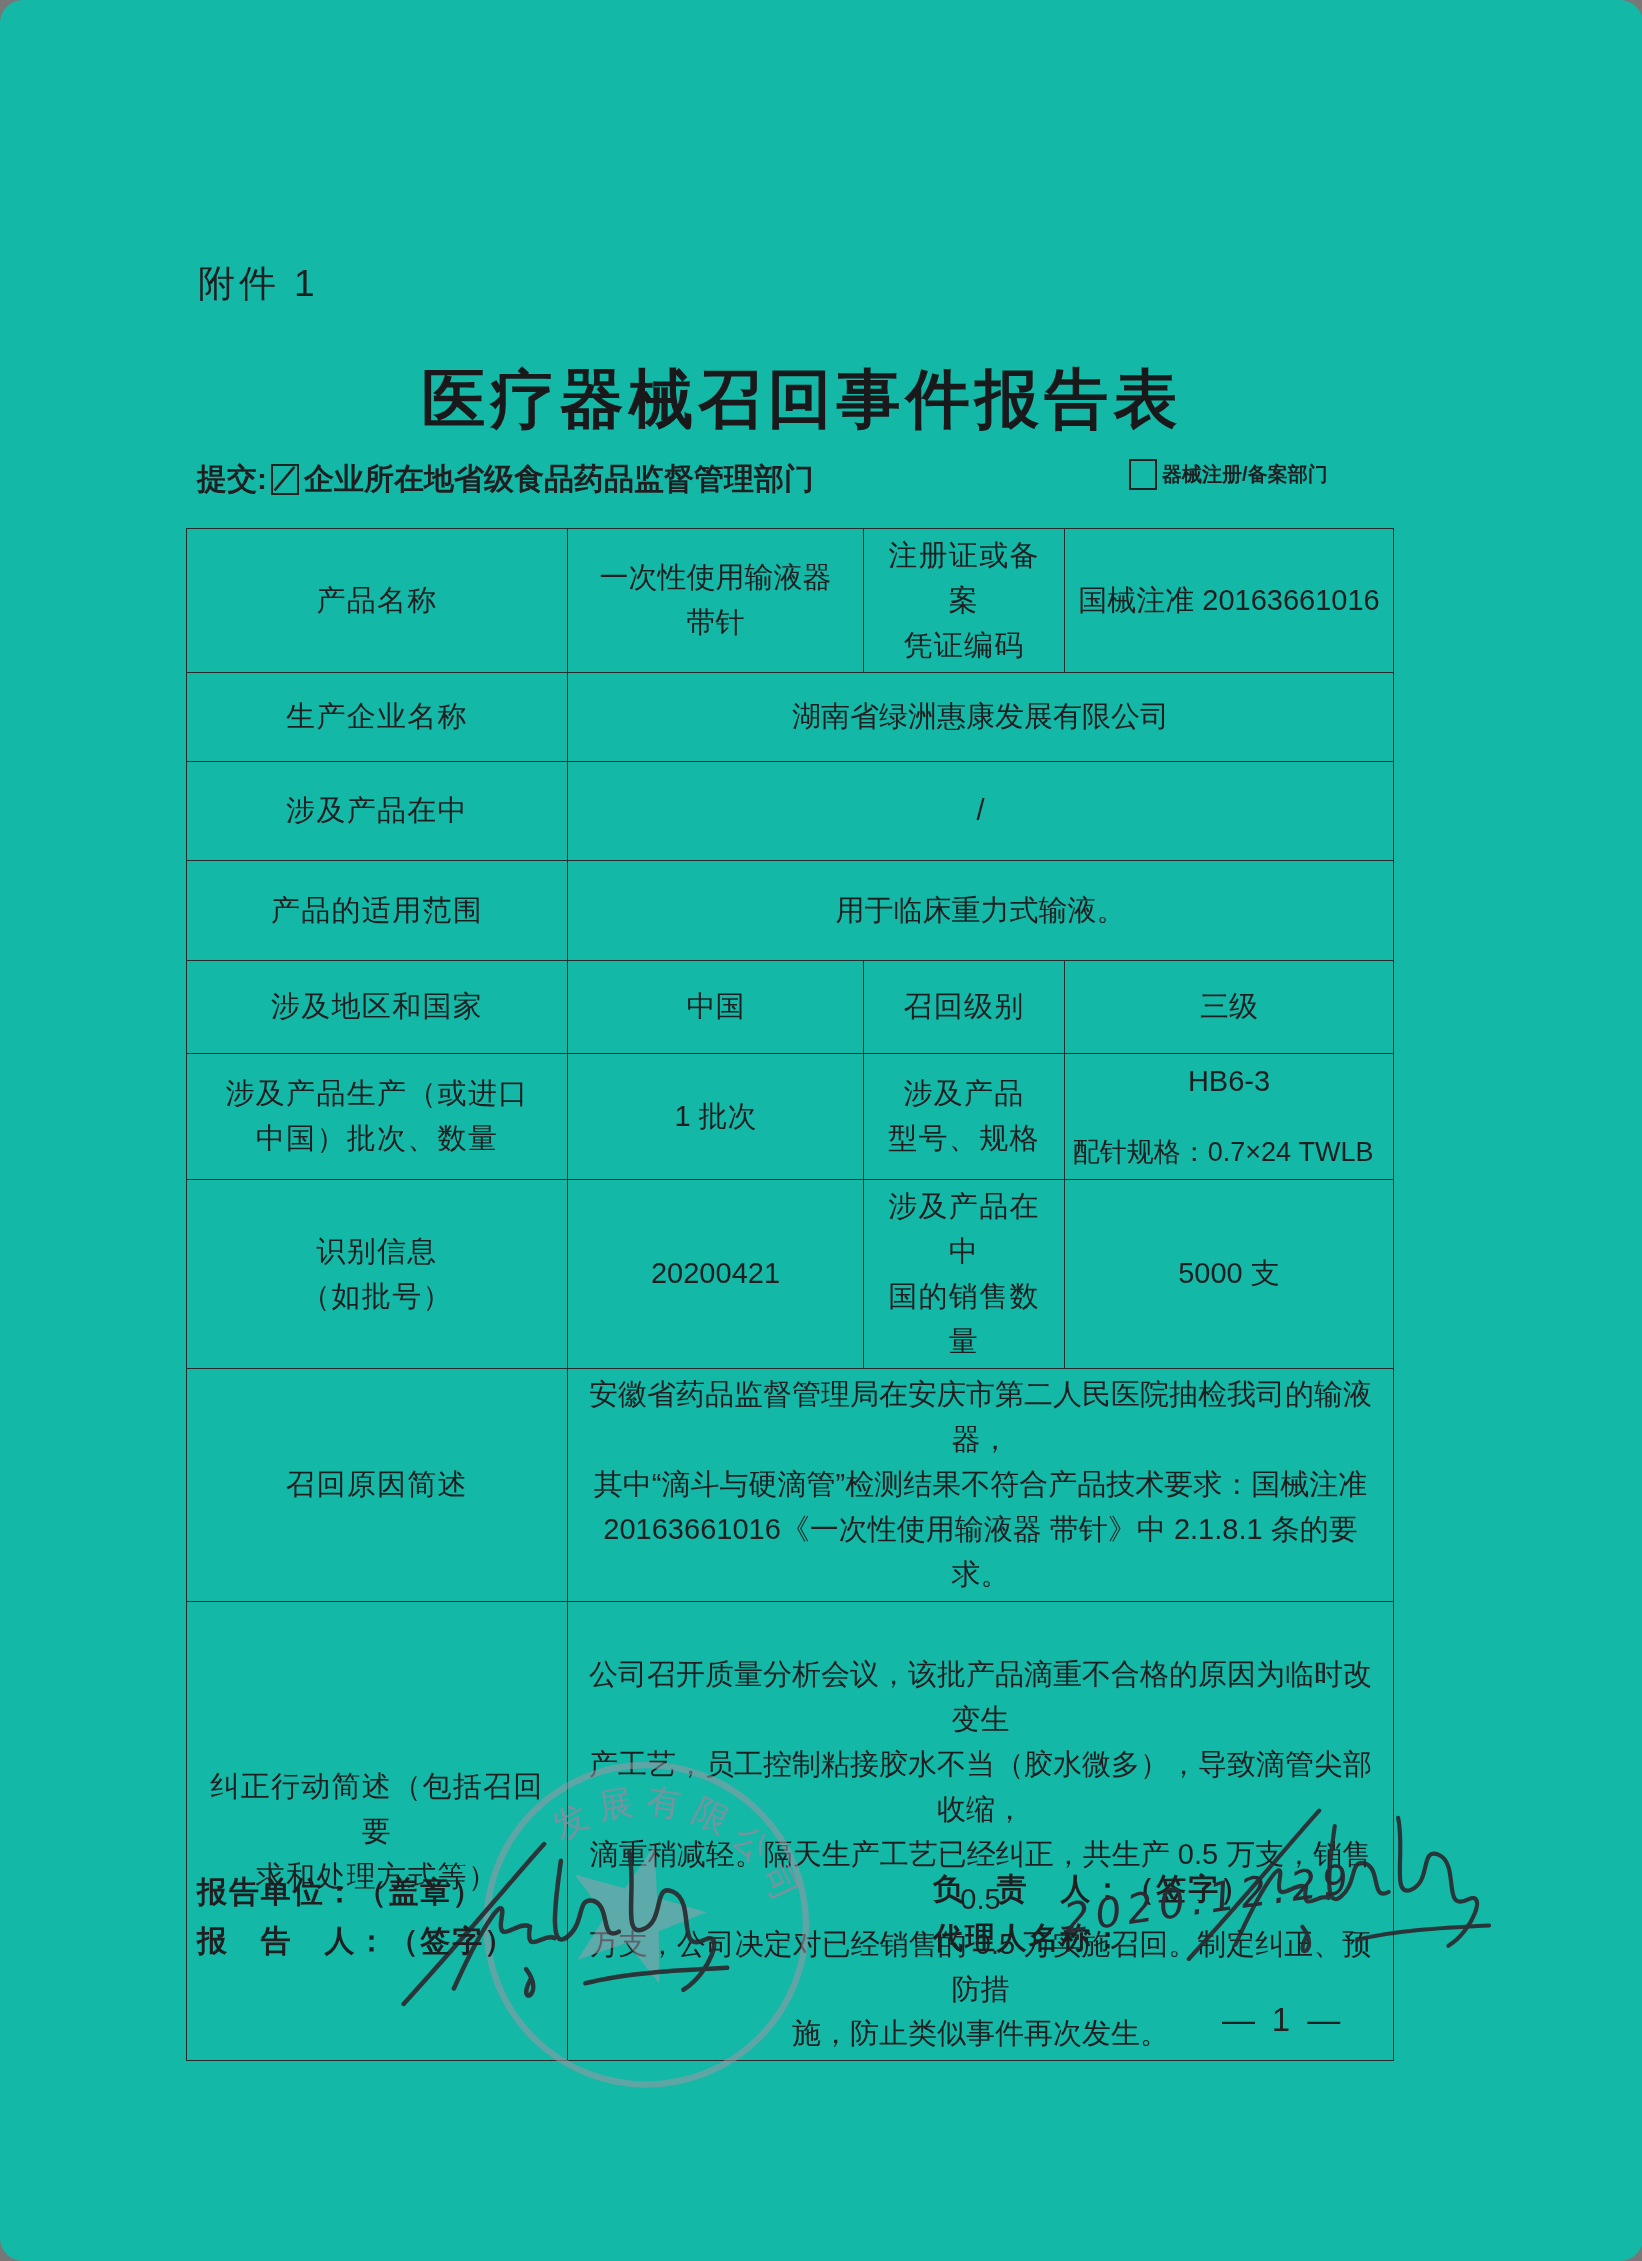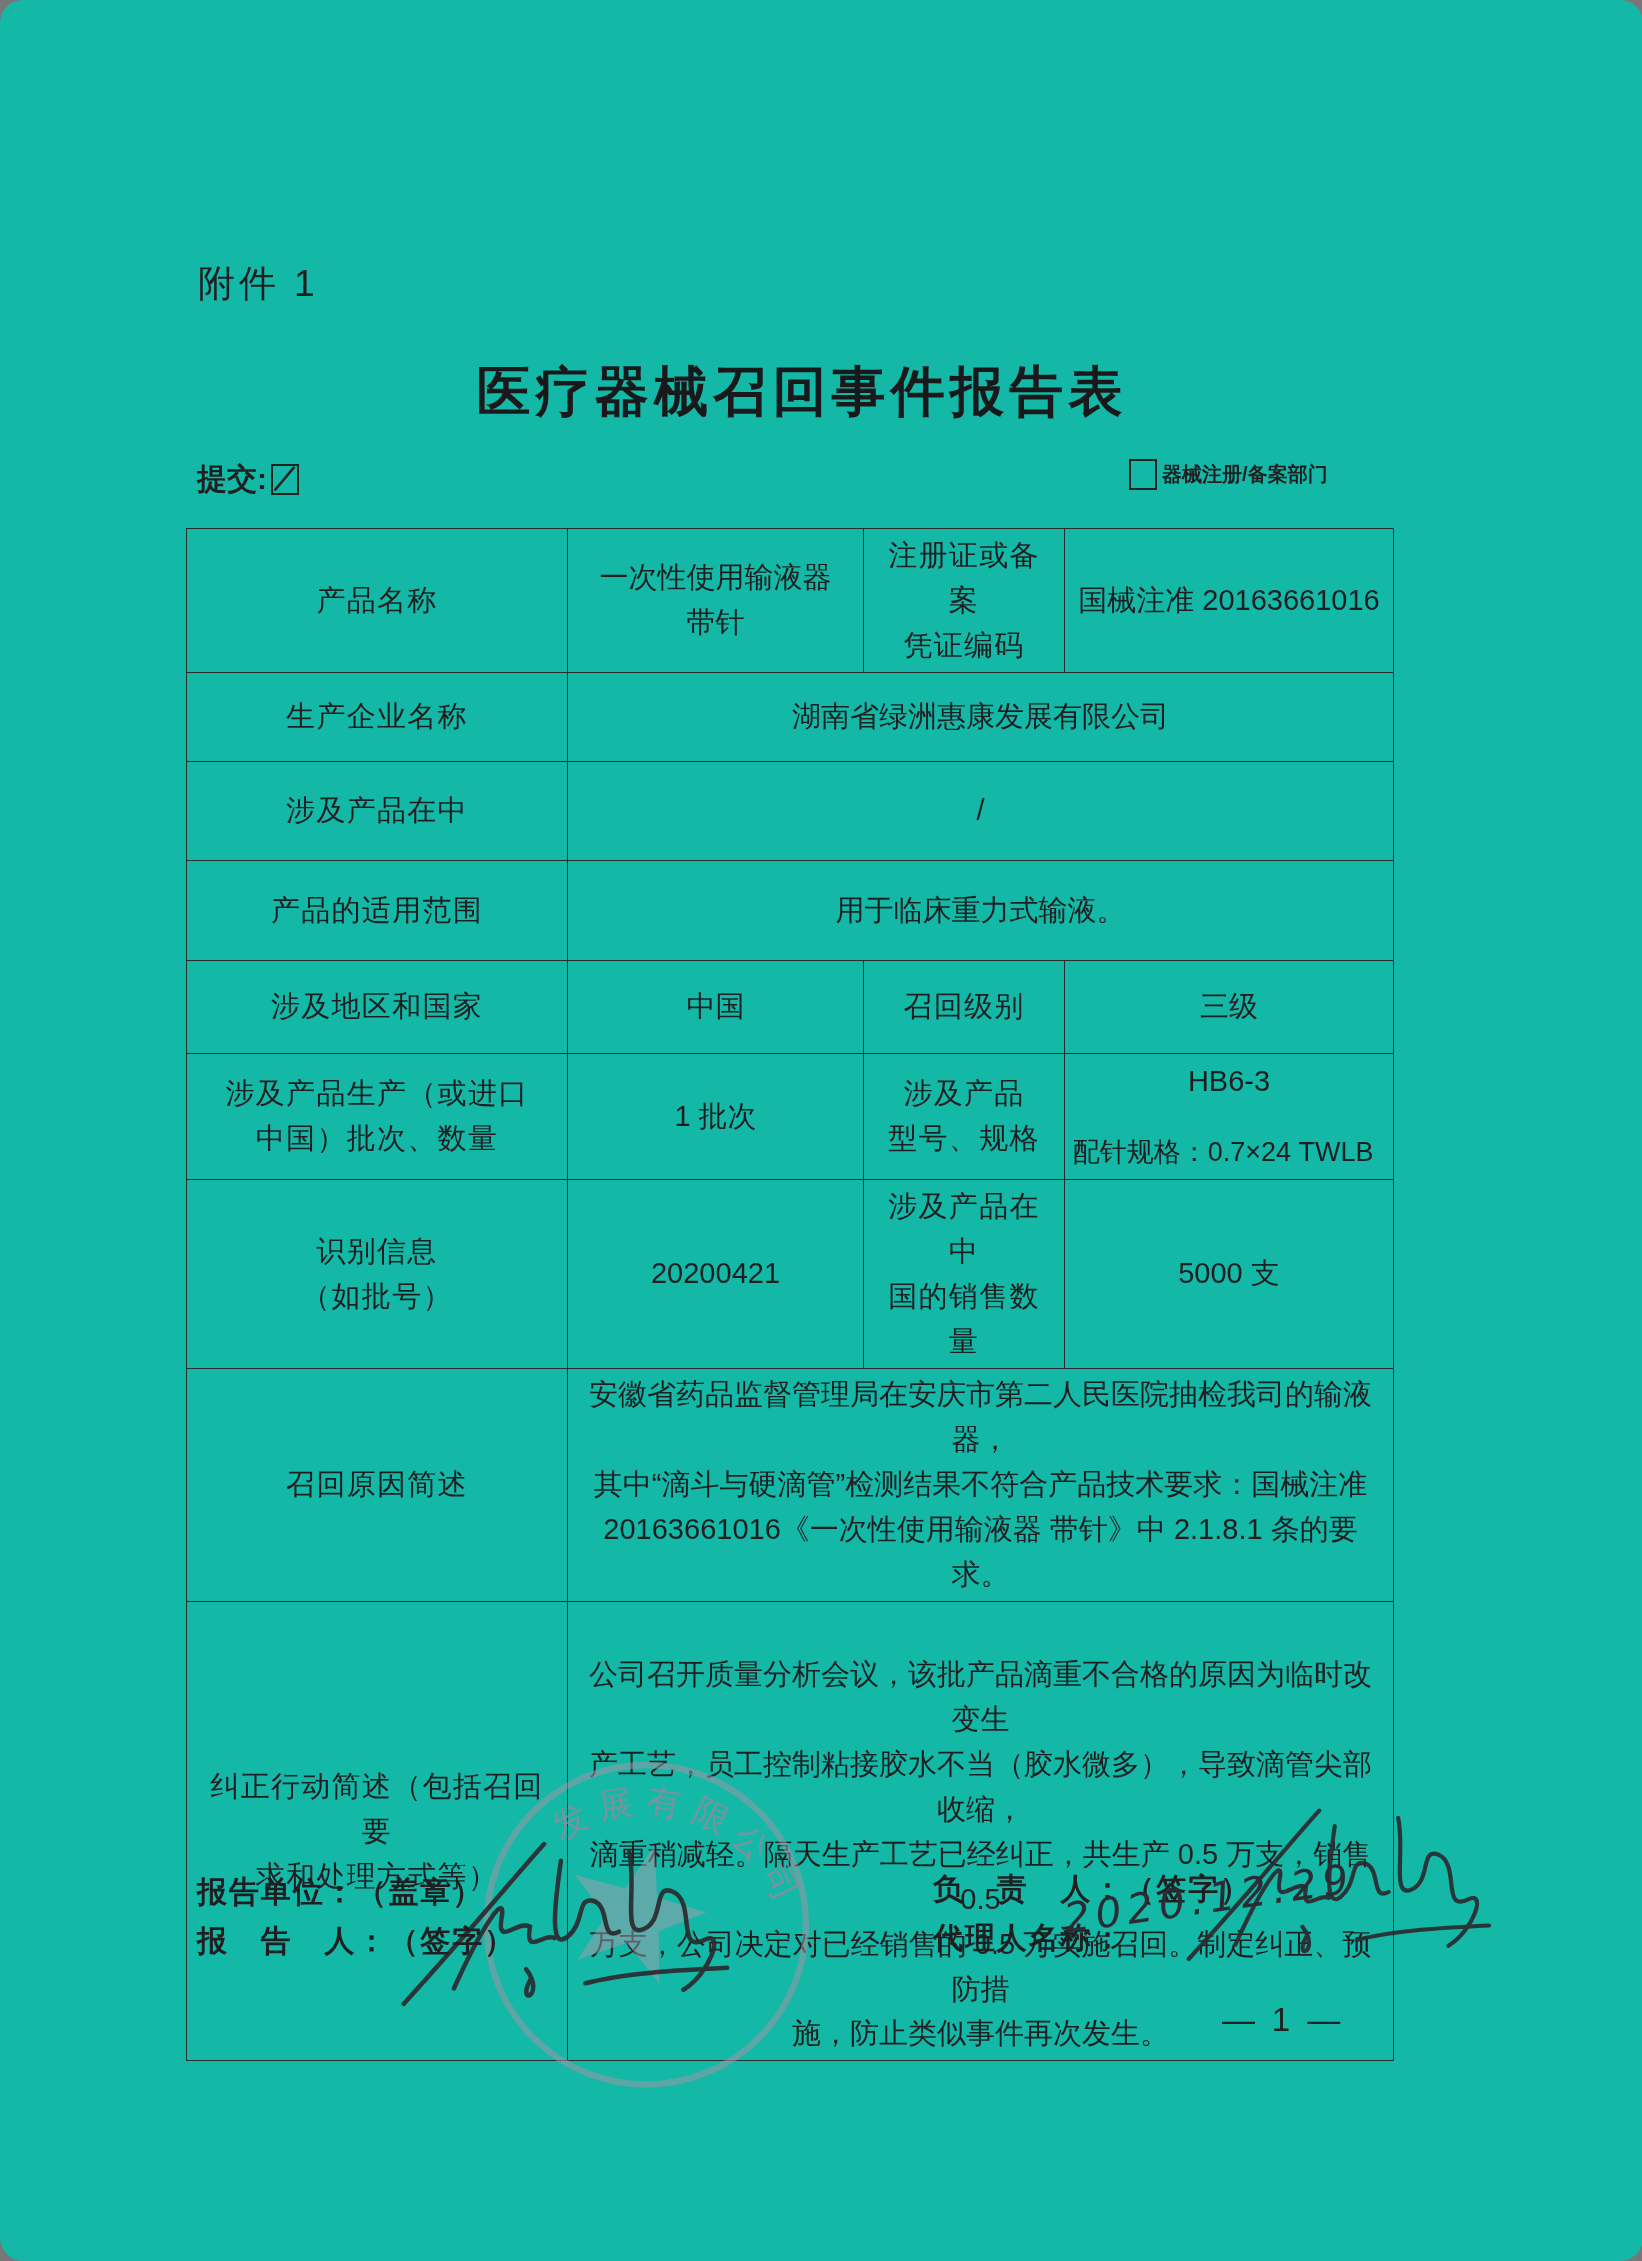--- a/index.html
+++ b/index.html
@@ -1,20 +1,20 @@
 <!DOCTYPE html>
 <html style="font-size:10.3px"><head>
 <meta charset="utf-8">
 <style>
   html,body{margin:0;padding:0;background:#777;}
   .page{position:relative;width:1643px;height:2261px;background:#14b8a6;
         font-family:"Liberation Sans", sans-serif;color:#1f1f22;overflow:hidden;border-radius:23px;}
   .attachment{position:absolute;left:198px;top:259px;font-size:37px;letter-spacing:3.9px;}
   .title{position:absolute;left:0;top:356px;width:1604px;margin:0;text-align:center;
-         font-size:54px;font-weight:bold;letter-spacing:5.2px;color:#19191c;}
+         font-size:64px;font-weight:bold;letter-spacing:5.2px;color:#19191c;}
   .submit-left{position:absolute;left:197px;top:459px;font-size:30px;font-weight:600;
                display:flex;align-items:center;white-space:nowrap;}
   .submit-right{position:absolute;left:1125px;top:459px;font-size:20px;font-weight:600;
                display:flex;align-items:center;white-space:nowrap;}
   .cb{display:inline-block;width:24px;height:27px;border:2.6px solid #222;margin:0 5.2px 0 3.9px;
       position:relative;background:transparent;flex:0 0 auto;}
   .cb svg{position:absolute;left:-2.6px;top:-2.6px;}
   
   .form{position:absolute;left:186px;top:528px;width:1208px;border-collapse:collapse;
         table-layout:fixed;}
@@ -52,20 +52,21 @@
 
   <h1 class="title">医疗器械召回事件报告表</h1>
 
   <div class="submit-left">
     <span>提交:</span>
     <span class="cb">
       <svg width="29" height="32" viewBox="0 0 45 50">
           <line x1="7" y1="43" x2="38" y2="6" stroke="#222" stroke-width="4"></line>
         </svg>
     </span>
+    <span>企业所在地省级食品药品监督管理部门</span>
   </div>
 
   <div class="submit-right">
     <span class="cb"></span>
     <span>器械注册/备案部门</span>
   </div>
 
   <table class="form">
     <colgroup>
         <col style="width:381px">

